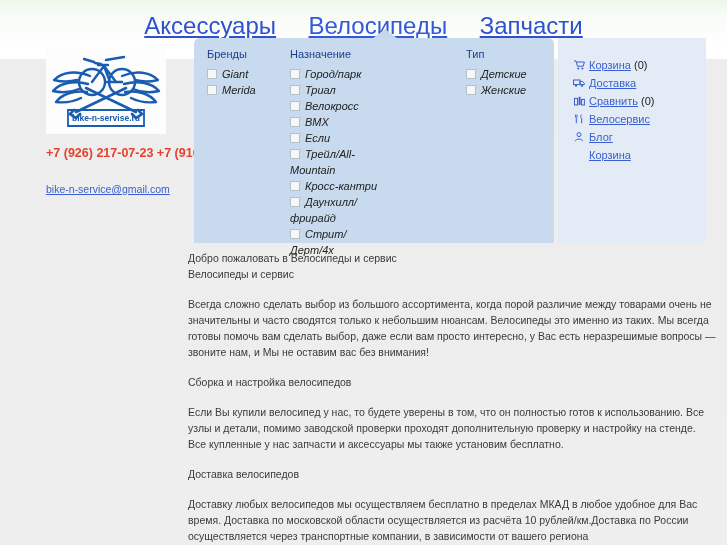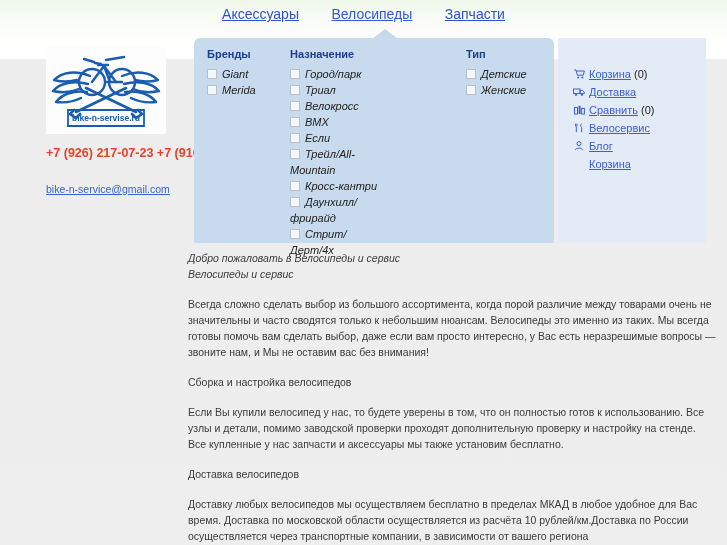--- a/index.html
+++ b/index.html
@@ -32,24 +32,24 @@
   #topnav {
     position: absolute;
     left: 0; top: 0;
     width: 727px;
     height: 30px;
     text-align: center;
   }
   .navlink {
     display: inline-block;
     color: #2f51cf;
-    font-size: 14px;
+    font-size: 24px;
     text-decoration: underline;
     line-height: 28px;
-    margin: 0 14px;
+    margin: 12px 14px;
     cursor: pointer;
     white-space: nowrap;
   }
   .navlink.is-active { color: #3358d8; }
 
   
   #brand {
     position: absolute;
     left: 46px; top: 46px;
     width: 120px;
@@ -95,21 +95,21 @@
     background: #c8daed;
     border-radius: 6px 6px 0 0;
   }
   .fcol {
     position: absolute;
     top: 10px;
   }
   .fcol-head {
     color: #1f3d8f;
     font-size: 11px;
-    font-weight: bold;
+    font-weight: normal;
     margin-bottom: 6px;
     white-space: nowrap;
   }
   .fitem {
     font-size: 11px;
     color: #222;
     line-height: 16px;
     margin-bottom: 0px;
     cursor: pointer;
   }
@@ -126,21 +126,21 @@
   .fitem .lbl { vertical-align: 0px; font-style: italic; }
 
   
   #sidebar {
     position: absolute;
     left: 558px; top: 38px;
     width: 148px;
     height: 205px;
     background: #e3ebf7;
   }
-  #sidebar-inner { padding: 28px 0 0 14px; }
+  #sidebar-inner { padding: 19px 0 0 14px; }
   .sb-row {
     font-size: 11px;
     line-height: 17px;
     color: #222;
     white-space: nowrap;
     cursor: pointer;
   }
   .sb-ico {
     display: inline-block;
     width: 14px;
@@ -159,21 +159,21 @@
   #content {
     position: absolute;
     left: 188px; top: 250px;
     width: 528px;
     font-size: 10.5px;
     color: #3b3b3b;
     line-height: 16px;
   }
   #content p { margin: 0 0 14px 0; }
   #content p.tight { margin-bottom: 14px; }
-  #content .line { display: block; font-style: italic; }
+  #content .line { display: block; }
 </style>
 </head>
 <body>
 
 <div id="page">
 
   <div id="topnav">
     <span class="navlink">Аксессуары</span>
     <span class="navlink is-active">Велосипеды</span>
     <span class="navlink">Запчасти</span>

